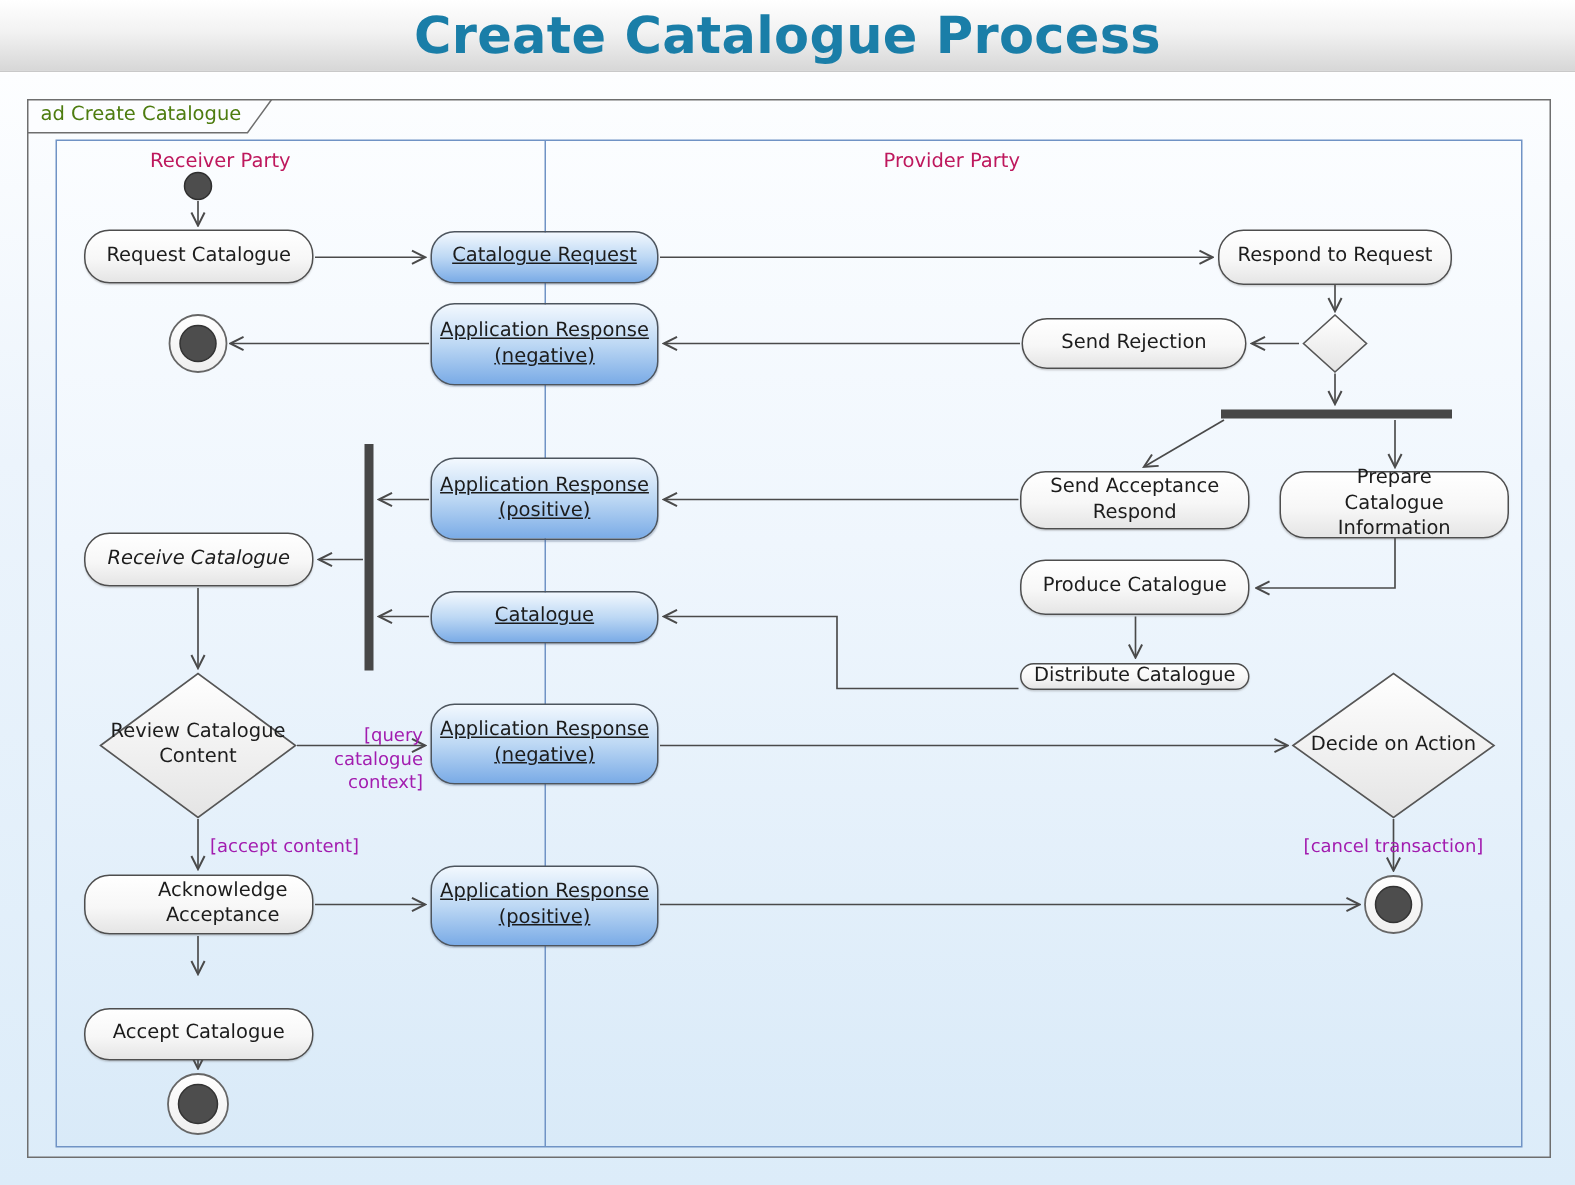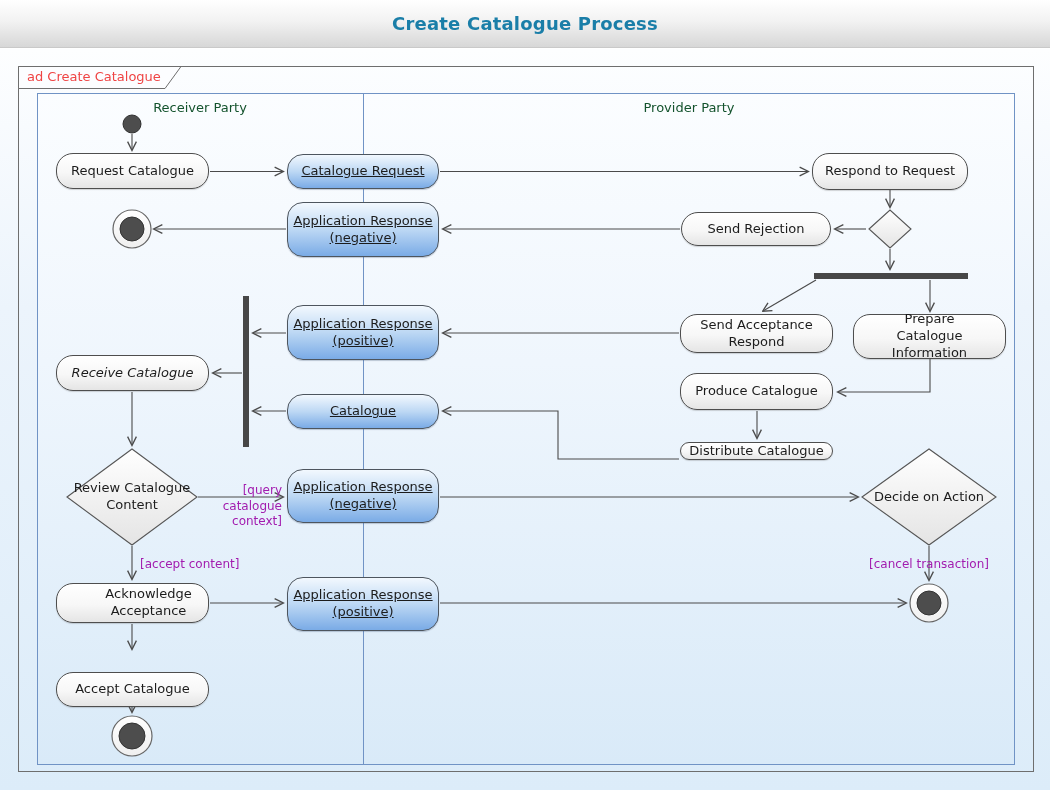--- a/index.html
+++ b/index.html
@@ -9,45 +9,45 @@
     font-family:"DejaVu Sans","Liberation Sans",sans-serif;
     color:#1c1c1c;
   }
   
   .header {
     position:absolute; left:0; top:0; width:1050px; height:48px;
     background:linear-gradient(180deg,#ffffff 0%,#f2f2f2 45%,#d7d7d7 100%);
     border-bottom:1px solid #c9c9c9;
     display:flex; align-items:center; justify-content:center;
   }
-  .title { font-size:18px; font-weight:bold; color:#1a7ea8; letter-spacing:0.2px; }
+  .title { font-size:34px; font-weight:bold; color:#1a7ea8; letter-spacing:0.2px; }
   
   .page-body {
     position:absolute; left:0; top:49px; width:1050px; height:741px;
     background:linear-gradient(180deg,#fdfeff 0%,#ecf4fc 35%,#dcecf9 100%);
   }
   
   .frame {
     position:absolute; left:18px; top:66px; width:1016px; height:706px;
     border:1px solid #6e6e6e; background:transparent; z-index:1;
   }
   .frame-tab-label {
     position:absolute; left:27px; top:69px; z-index:4;
-    font-size:13px; color:#ef4444; white-space:nowrap;
+    font-size:13px; color:#4d7c0f; white-space:nowrap;
   }
   
   .lanes {
     position:absolute; left:37px; top:93px; width:978px; height:672px;
     border:1px solid #7093c5;
     background:linear-gradient(180deg,#fbfdff 0%,#eff6fd 40%,#d9eaf8 100%);
     z-index:1;
   }
   .lane-title {
-    position:absolute; z-index:3; font-size:13px; color:#14532d;
-    text-align:center; white-space:nowrap;
+    position:absolute; z-index:3; font-size:13px; color:#be185d;
+    white-space:nowrap;
   }
   
   svg.diagram { position:absolute; left:0; top:0; z-index:2; }
   
   .node {
     position:absolute; z-index:3;
     display:flex; align-items:center; justify-content:center;
     text-align:center; font-size:13px; line-height:1.3; color:#1c1c1c;
   }
   .action {

